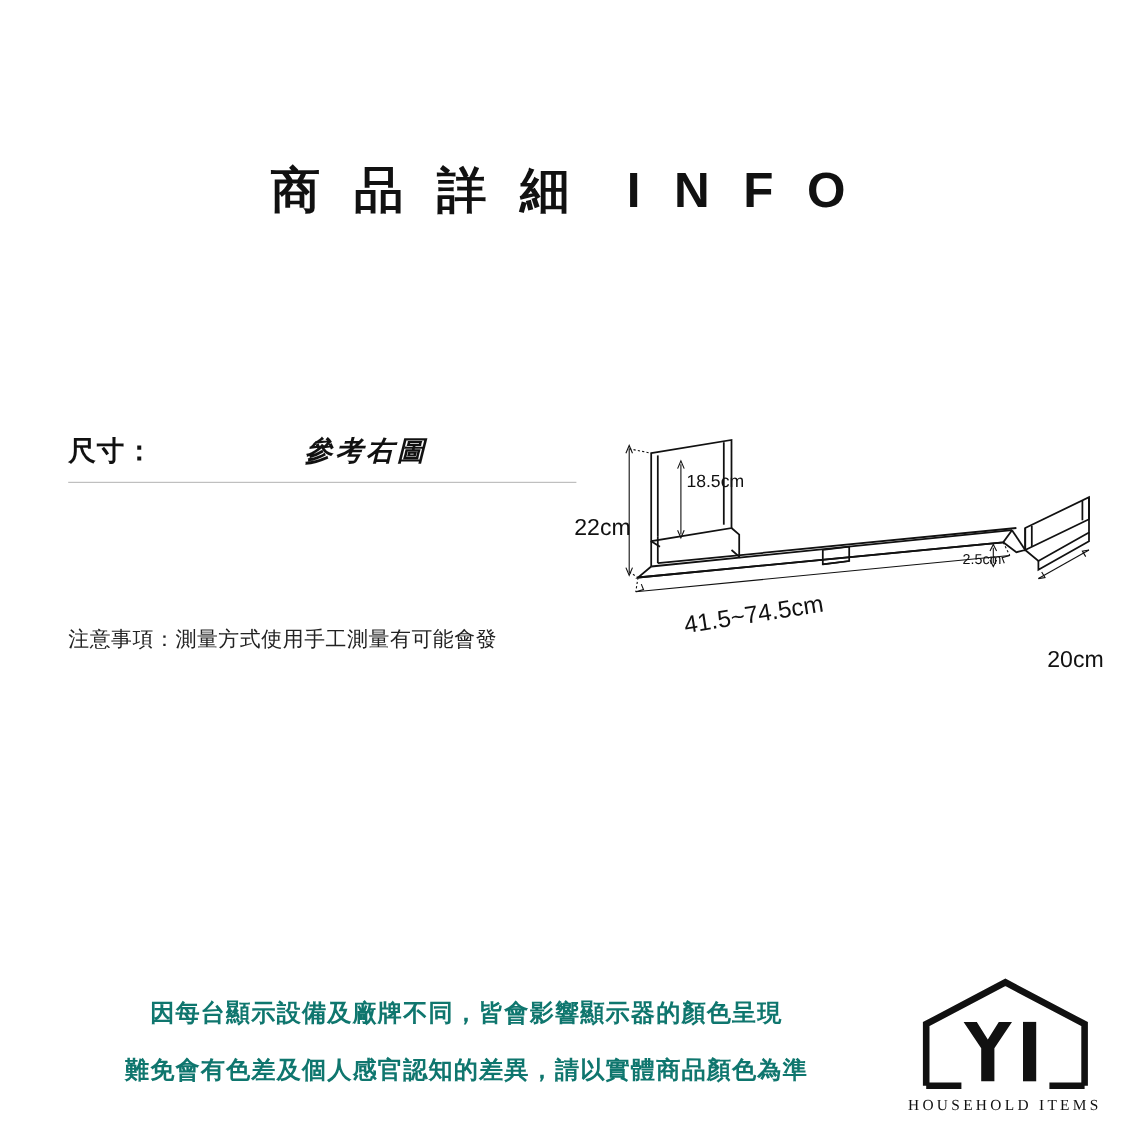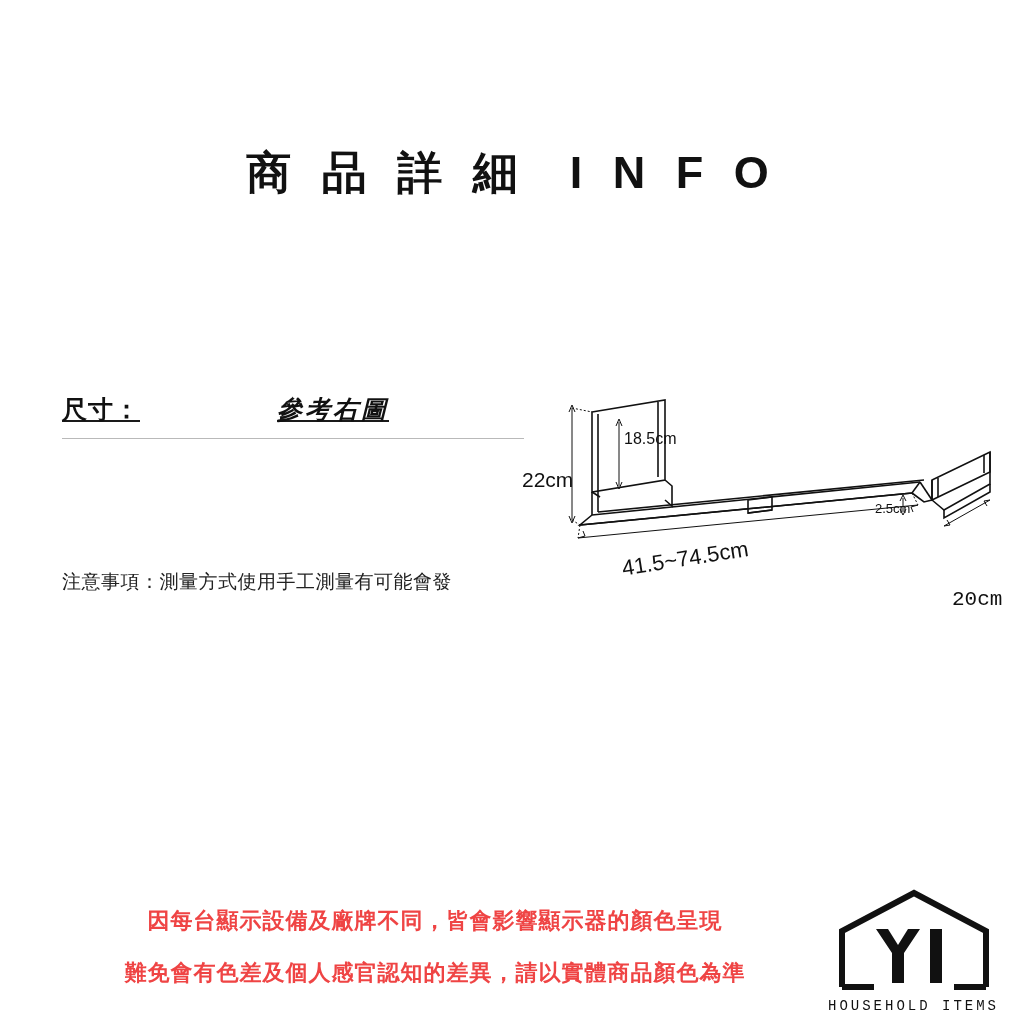--- a/index.html
+++ b/index.html
@@ -35,21 +35,20 @@
     white-space: pre;
     margin-top: 25px;
   }
 
   
   .spec-block {
     position: absolute;
     left: 62px;
     top: 380px;
     width: 462px;
-    text-decoration: underline;
   }
   .spec-row {
     height: 58px;
     display: flex;
     align-items: center;
     border-bottom: 1px solid #b9b9b9;
     position: relative;
   }
   .spec-label {
     font-size: 25px;
@@ -94,34 +93,34 @@
   }
   .dim-label {
     position: absolute;
     font-family: "Liberation Sans", sans-serif;
     color: #111;
     white-space: nowrap;
   }
   .dim-22   { left: 2px;   top: 108px;  font-size: 21px; }
   .dim-185  { left: 104px; top: 70px;  font-size: 16px; }
   .dim-25   { left: 355px; top: 141px; font-size: 13px; text-align: center; }
-  .dim-20   { left: 432px; top: 228px; font-size: 21px; font-family: Liberation Mono, monospace; }
+  .dim-20   { left: 432px; top: 228px; font-size: 21px; }
   .dim-len  { left: 100px; top: 196px; font-size: 22px; transform: rotate(-9deg); transform-origin: left top; }
 
   
   .disclaimer {
     position: absolute;
-    left: 14px;
+    left: 3px;
     top: 895px;
     width: 810px;
     text-align: center;
     font-size: 22px;
     line-height: 52px;
     font-weight: bold;
-    color: #ef4444;
+    color: #0f766e;
     letter-spacing: 1px;
     padding-left: 16px;
   }
 
   
   .logo {
     position: absolute;
     right: 18px;
     bottom: 10px;
     width: 185px;
@@ -129,21 +128,21 @@
   }
   .logo-mark {
     display: block;
     margin: 0 auto;
   }
   .logo-text {
     margin-top: 6px;
     font-size: 14px;
     letter-spacing: 3px;
     color: #111;
-    font-family: Liberation Mono, monospace;
+    font-family: Liberation Serif, serif;
   }
 </style>
 </head>
 <body>
 
 <div class="page">
 
   <div class="title">商 品 詳 細  I N F O</div>
 
   <div class="spec-block">

